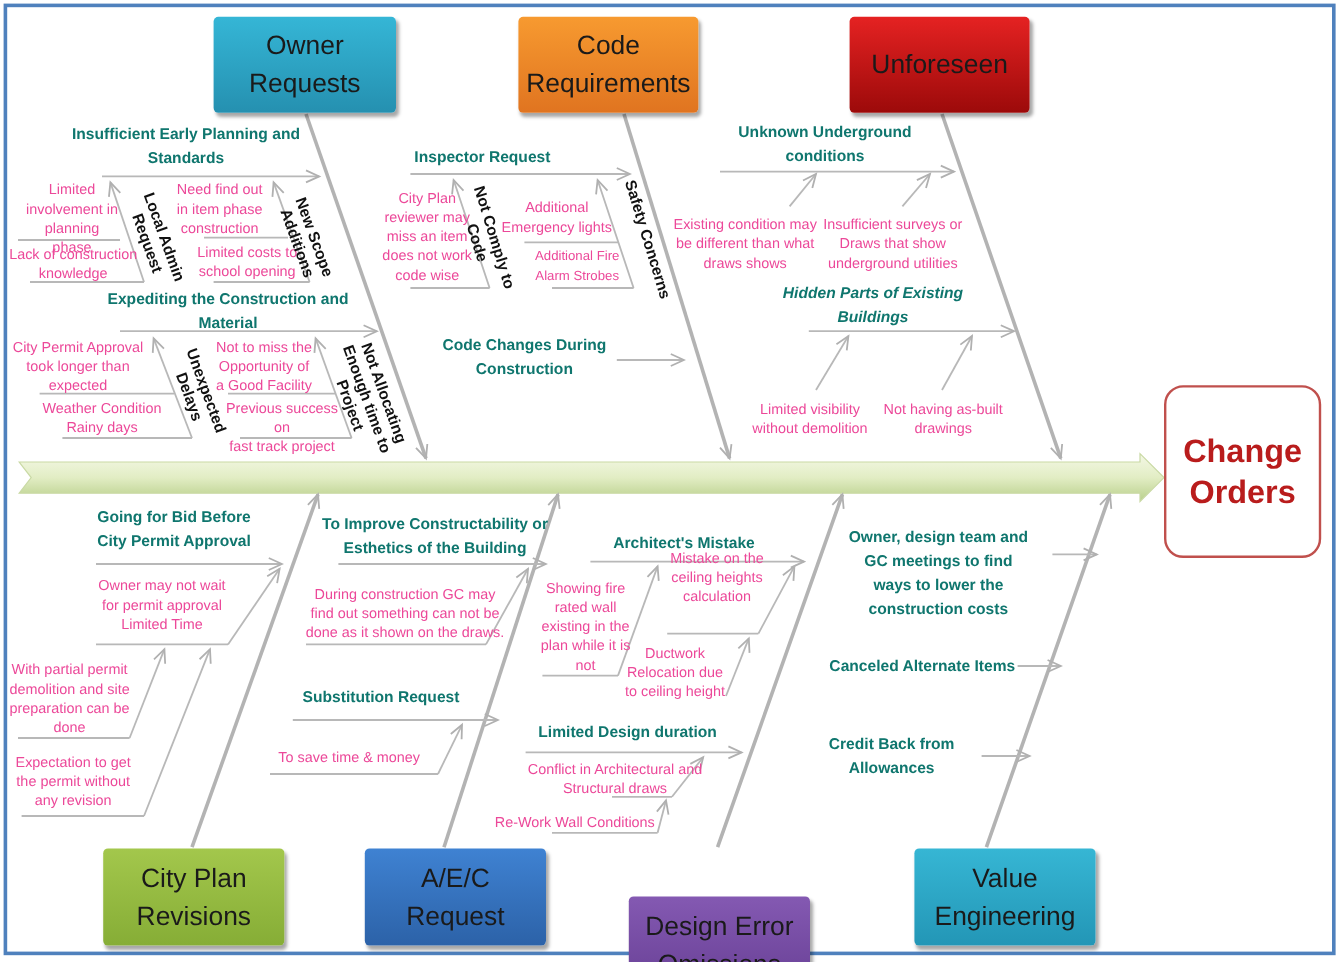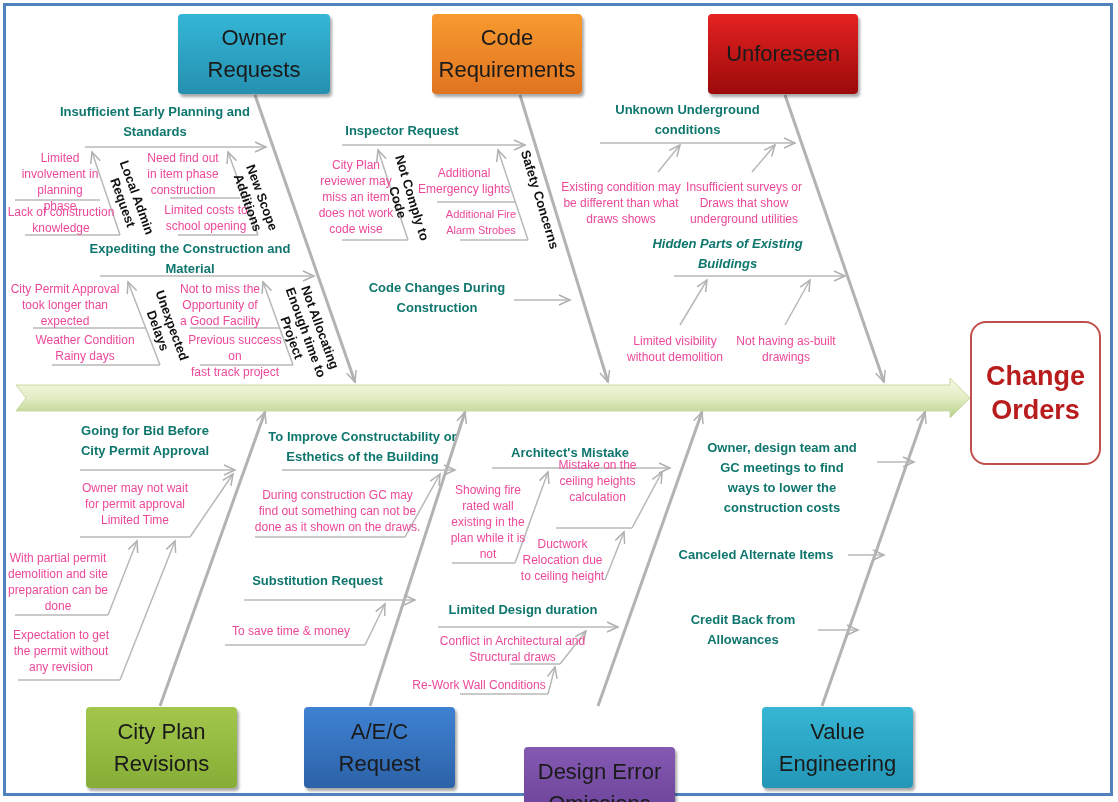--- a/index.html
+++ b/index.html
@@ -226,15 +226,15 @@
 to ceiling height</div>
 <div class="b" style="left:438px;top:600px;width:170px;">Limited Design duration</div>
 <div class="t" style="left:435px;top:633px;width:155px;">Conflict in Architectural and
 Structural draws</div>
 <div class="t" style="left:410px;top:677px;width:138px;text-align:center;">Re-Work Wall Conditions</div>
 
 <div class="b" style="left:696px;top:438px;width:172px;">Owner, design team and
 GC meetings to find
 ways to lower the
 construction costs</div>
-<div class="b" style="left:666px;top:545px;width:180px;">Canceled Alternate Items</div>
+<div class="b" style="left:666px;top:545px;width:180px;text-align:right;">Canceled Alternate Items</div>
 <div class="b" style="left:680px;top:610px;width:126px;">Credit Back from
 Allowances</div>
 
 </body></html>

